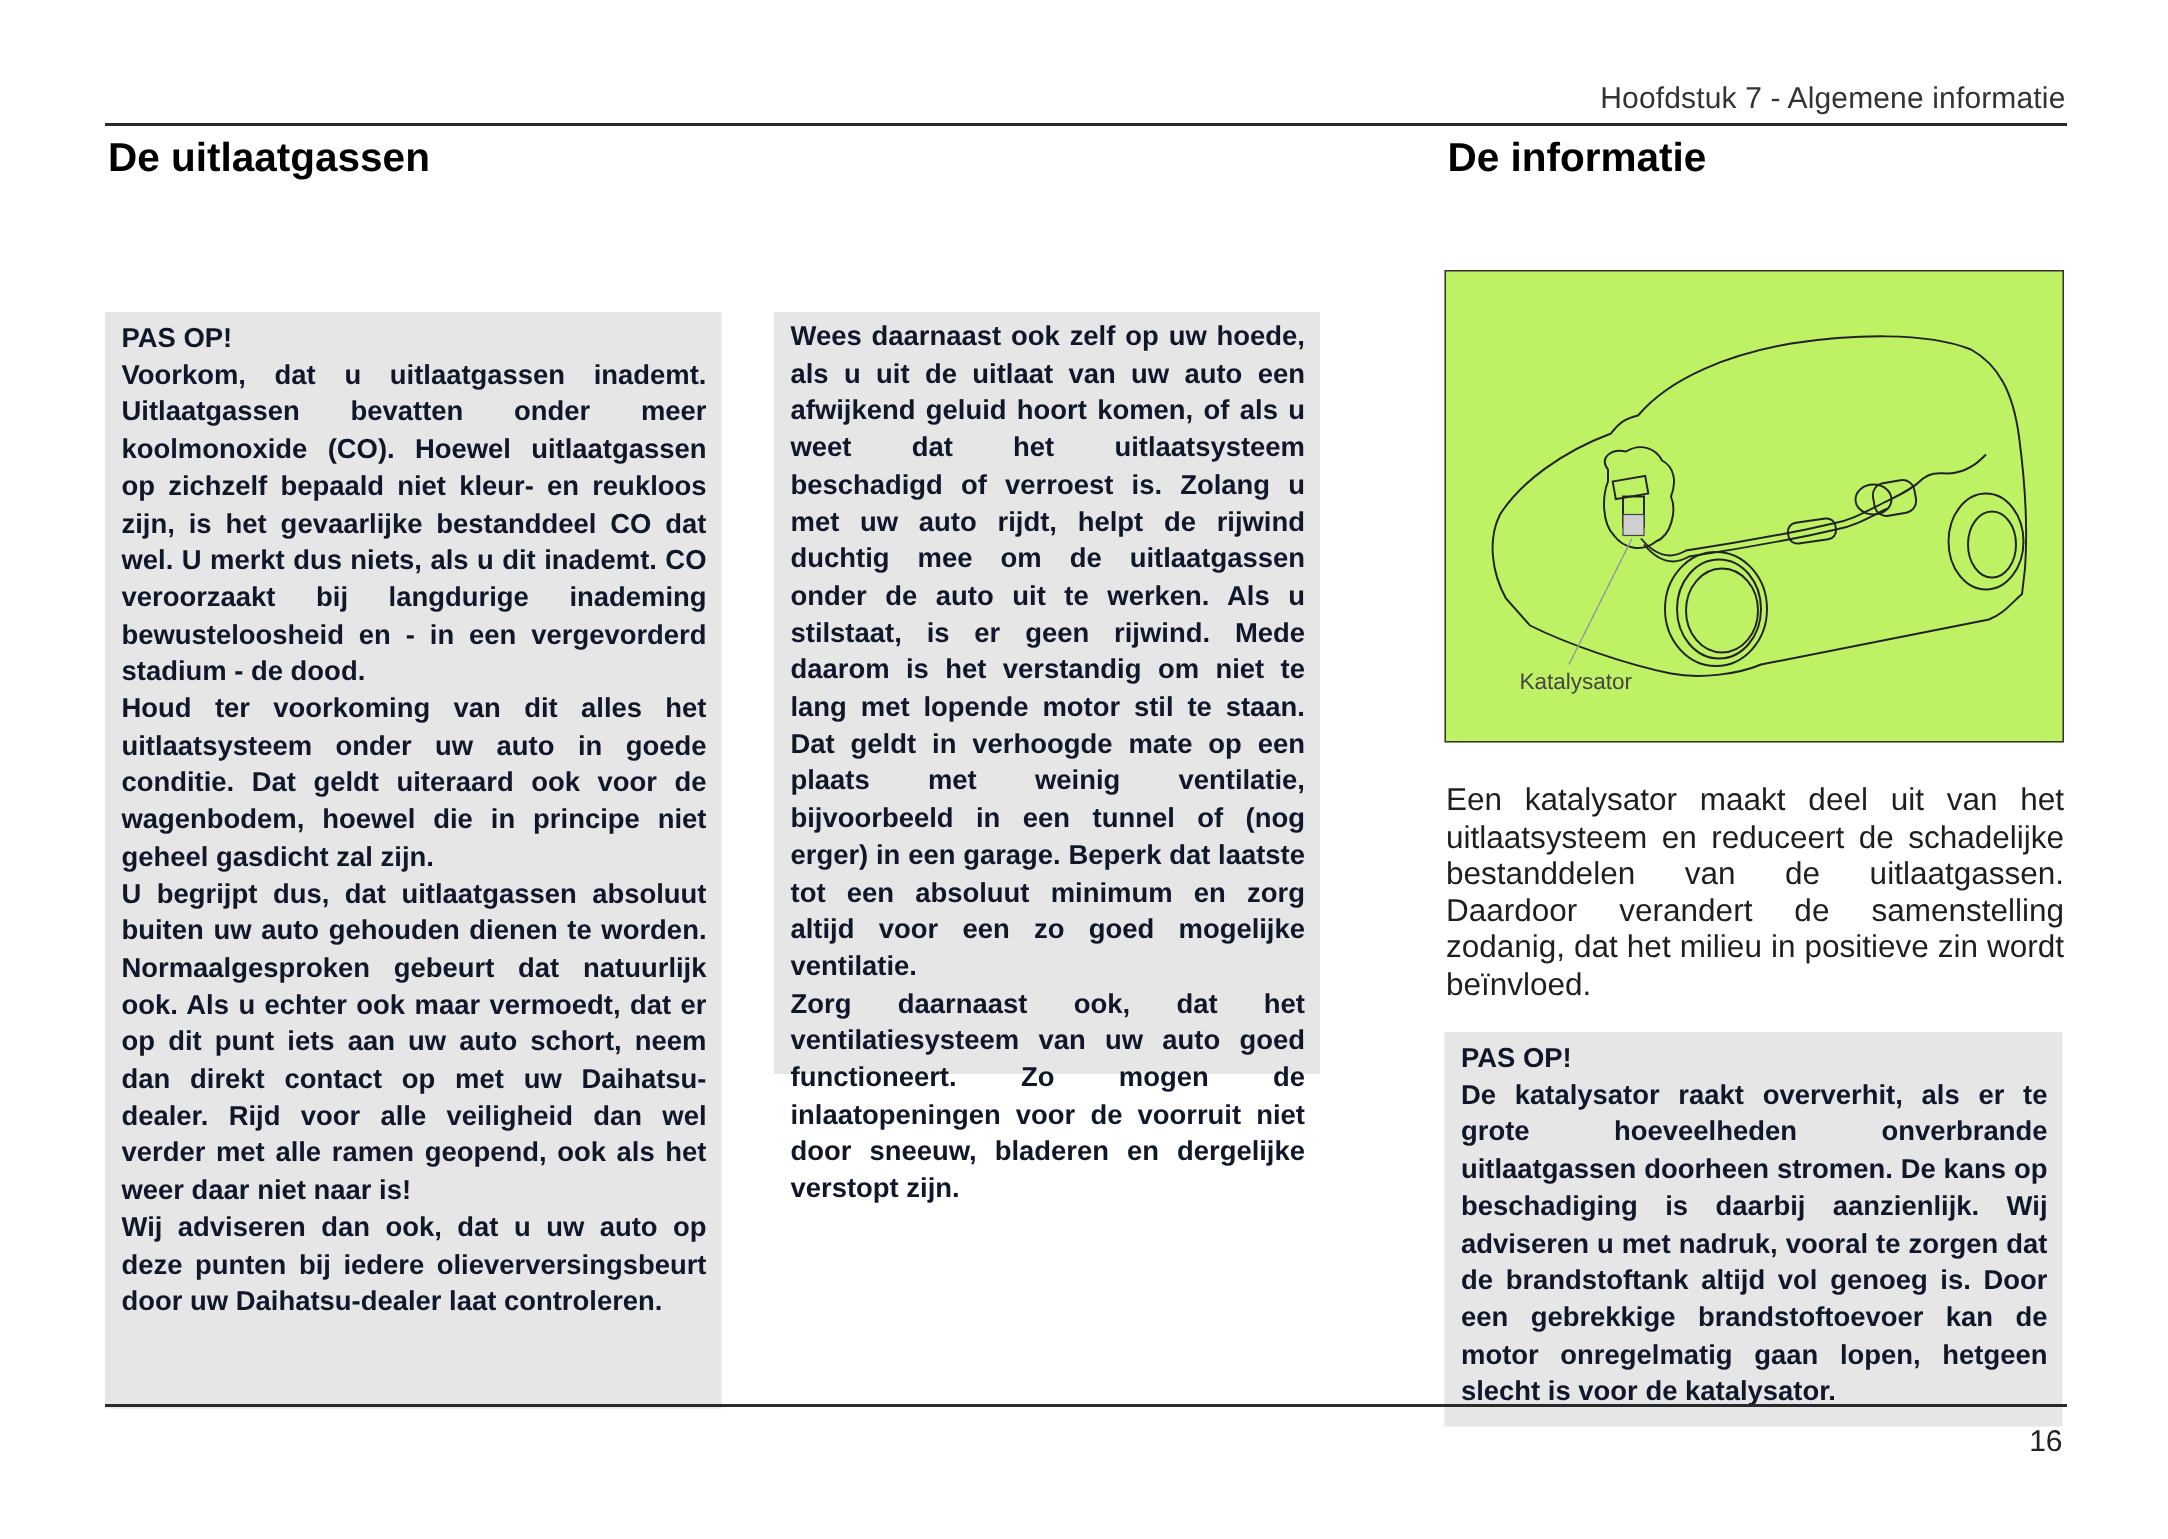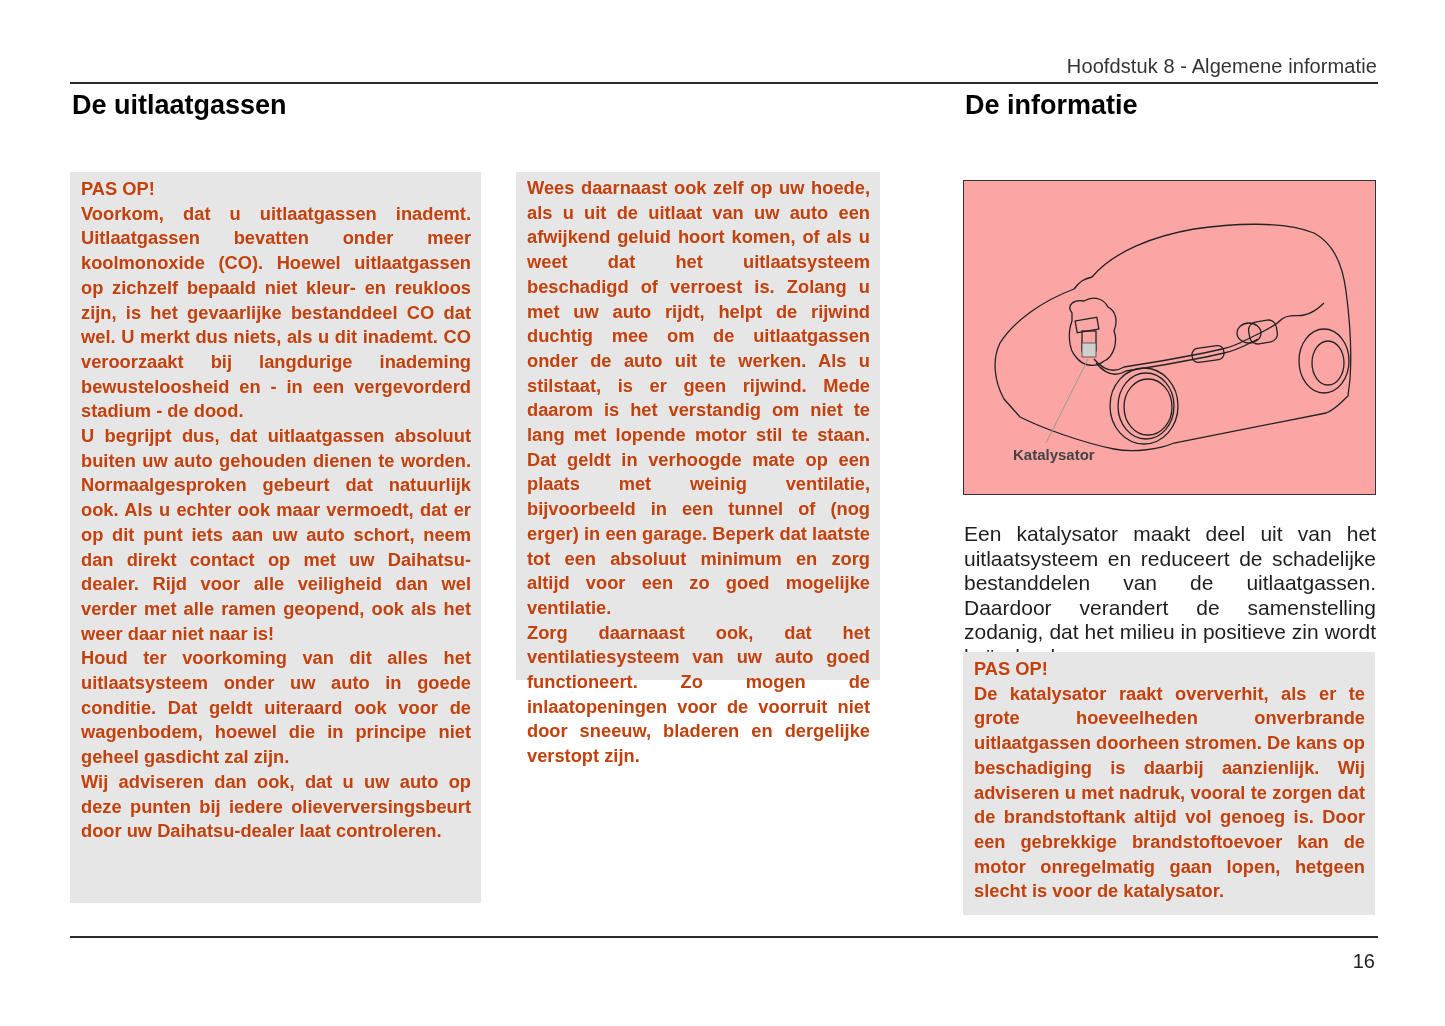--- a/index.html
+++ b/index.html
@@ -19,63 +19,64 @@
     font-size: 27px; font-weight: bold; color: #000000;
   }
   .title-left { left: 72px; }
   .title-right { left: 965px; }
 
   .box {
     position: absolute; background: #e6e6e6;
     box-sizing: border-box;
     padding: 5px 10px 0 11px;
     font-weight: bold; font-size: 18.3px; line-height: 24.7px;
-    color: #c2410c;
+    color: #0f172a;
     text-align: justify;
+    margin-top: 36px;
   }
   .box p { margin: 0; }
   .box .warn { font-weight: bold; }
   .box-left   { left: 70px;  top: 172px; width: 411px; height: 731px; }
   .box-mid    { left: 516px; top: 172px; width: 364px; height: 508px; padding-top: 4px; }
   .box-right  { left: 963px; top: 652px; width: 412px; height: 263px; padding-top: 5px; }
 
   .figure {
     position: absolute; left: 963px; top: 180px; width: 413px; height: 315px;
-    box-sizing: border-box; border: 1.5px solid #333; background: #fca5a5; font-weight: bold;
+    box-sizing: border-box; border: 1.5px solid #333; background: #bef264;
   }
   .figure svg { position: absolute; left: 0; top: 0; }
   .figure-label {
     position: absolute; left: 49px; top: 265px;
     font-size: 15px; color: #444;
   }
 
   .intro {
     position: absolute; left: 964px; top: 522px; width: 412px;
     font-size: 21px; line-height: 24.6px; color: #1e1e1e;
     text-align: justify; margin: 0;
   }
   .page-number {
     position: absolute; right: 70px; top: 950px;
     font-size: 20px; color: #222;
   }
 </style>
 </head>
 <body>
 
-<div class="chapter">Hoofdstuk 8 - Algemene informatie</div>
+<div class="chapter">Hoofdstuk 7 - Algemene informatie</div>
 <div class="rule rule-top"></div>
 
 <h1 class="section-title title-left">De uitlaatgassen</h1>
 <h1 class="section-title title-right">De informatie</h1>
 
 <div class="box box-left">
   <p class="warn">PAS OP!</p>
   <p>Voorkom, dat u uitlaatgassen inademt. Uitlaatgassen bevatten onder meer koolmonoxide (CO). Hoewel uitlaatgassen op zichzelf bepaald niet kleur- en reukloos zijn, is het gevaarlijke bestanddeel CO dat wel. U merkt dus niets, als u dit inademt. CO veroorzaakt bij langdurige inademing bewusteloosheid en - in een vergevorderd stadium - de dood.</p>
+  <p>Houd ter voorkoming van dit alles het uitlaatsysteem onder uw auto in goede conditie. Dat geldt uiteraard ook voor de wagenbodem, hoewel die in principe niet geheel gasdicht zal zijn.</p>
   <p>U begrijpt dus, dat uitlaatgassen absoluut buiten uw auto gehouden dienen te worden. Normaalgesproken gebeurt dat natuurlijk ook. Als u echter ook maar vermoedt, dat er op dit punt iets aan uw auto schort, neem dan direkt contact op met uw Daihatsu-dealer. Rijd voor alle veiligheid dan wel verder met alle ramen geopend, ook als het weer daar niet naar is!</p>
-  <p>Houd ter voorkoming van dit alles het uitlaatsysteem onder uw auto in goede conditie. Dat geldt uiteraard ook voor de wagenbodem, hoewel die in principe niet geheel gasdicht zal zijn.</p>
   <p>Wij adviseren dan ook, dat u uw auto op deze punten bij iedere olieverversingsbeurt door uw Daihatsu-dealer laat controleren.</p>
 </div>
 
 <div class="box box-mid">
   <p>Wees daarnaast ook zelf op uw hoede, als u uit de uitlaat van uw auto een afwijkend geluid hoort komen, of als u weet dat het uitlaatsysteem beschadigd of verroest is. Zolang u met uw auto rijdt, helpt de rijwind duchtig mee om de uitlaatgassen onder de auto uit te werken. Als u stilstaat, is er geen rijwind. Mede daarom is het verstandig om niet te lang met lopende motor stil te staan. Dat geldt in verhoogde mate op een plaats met weinig ventilatie, bijvoorbeeld in een tunnel of (nog erger) in een garage. Beperk dat laatste tot een absoluut minimum en zorg altijd voor een zo goed mogelijke ventilatie.</p>
   <p>Zorg daarnaast ook, dat het ventilatiesysteem van uw auto goed functioneert. Zo mogen de inlaatopeningen voor de voorruit niet door sneeuw, bladeren en dergelijke verstopt zijn.</p>
 </div>
 
 <div class="figure">
   <svg width="410" height="312" viewBox="0 0 410 312">

